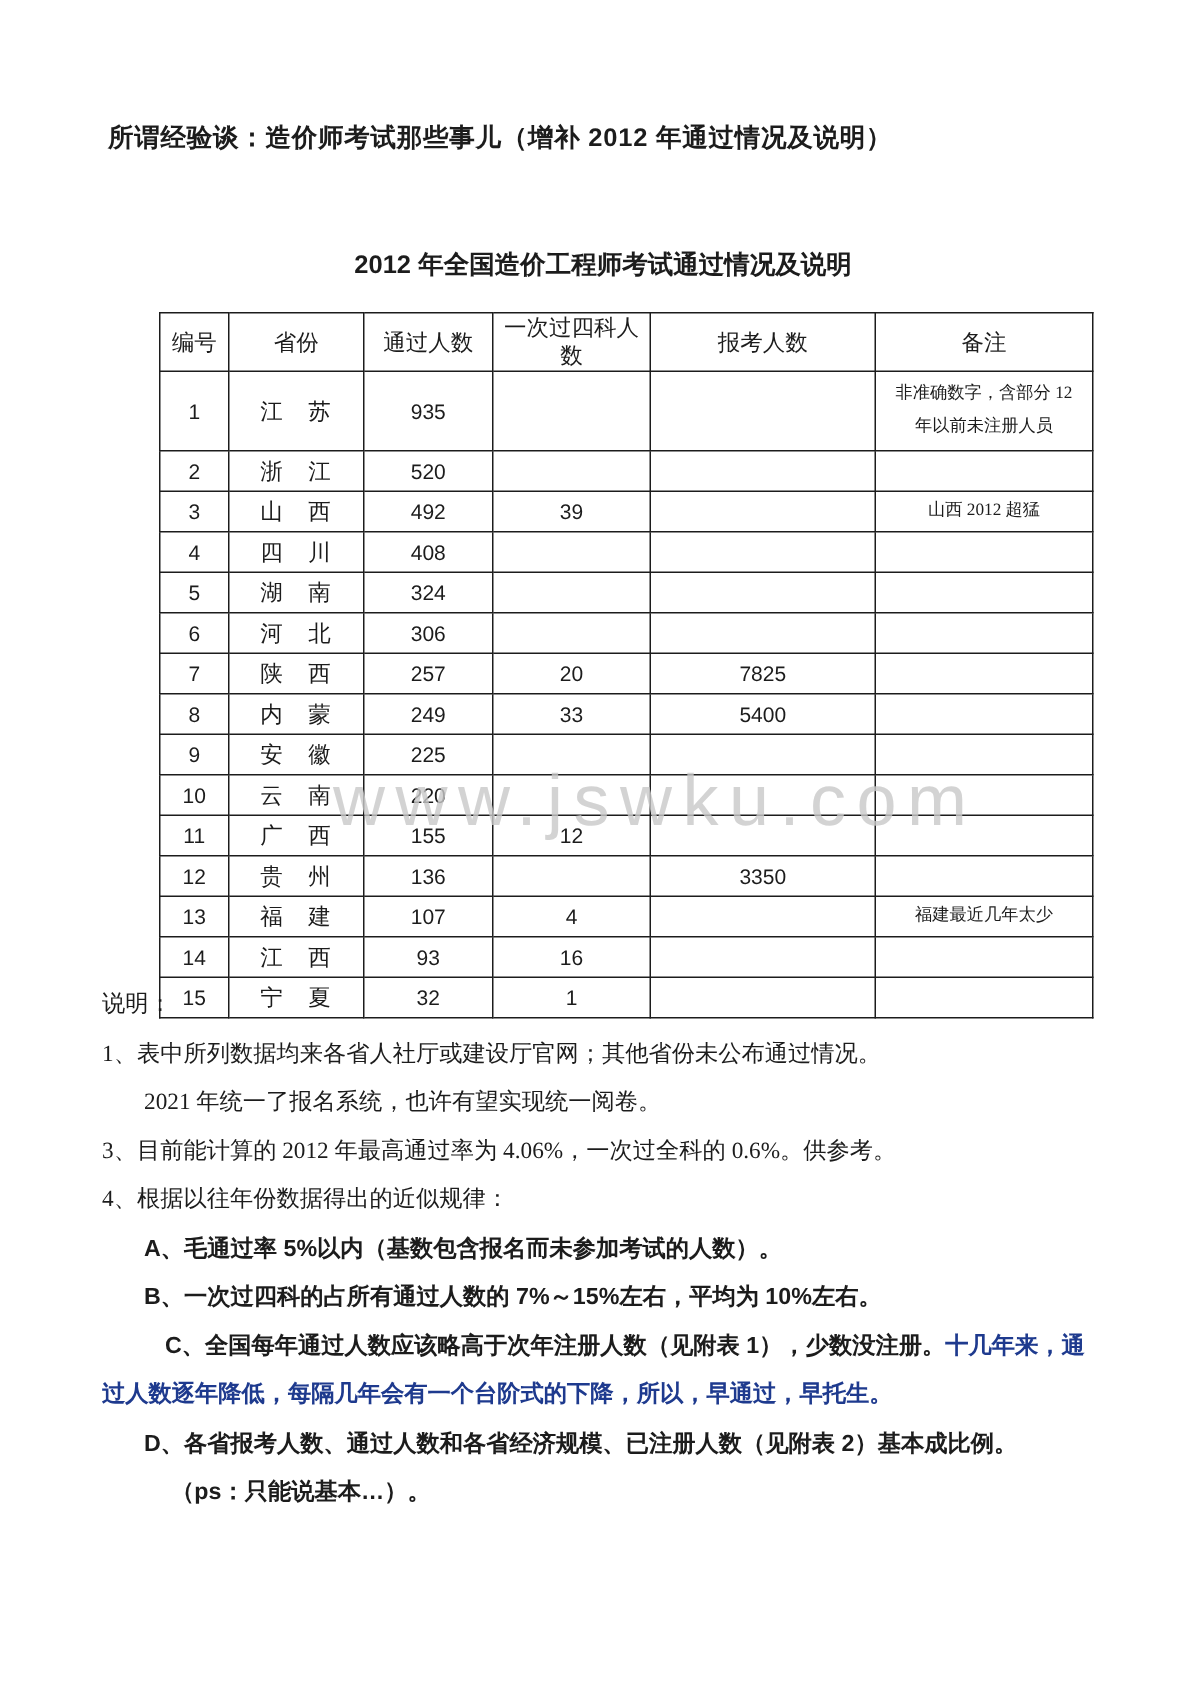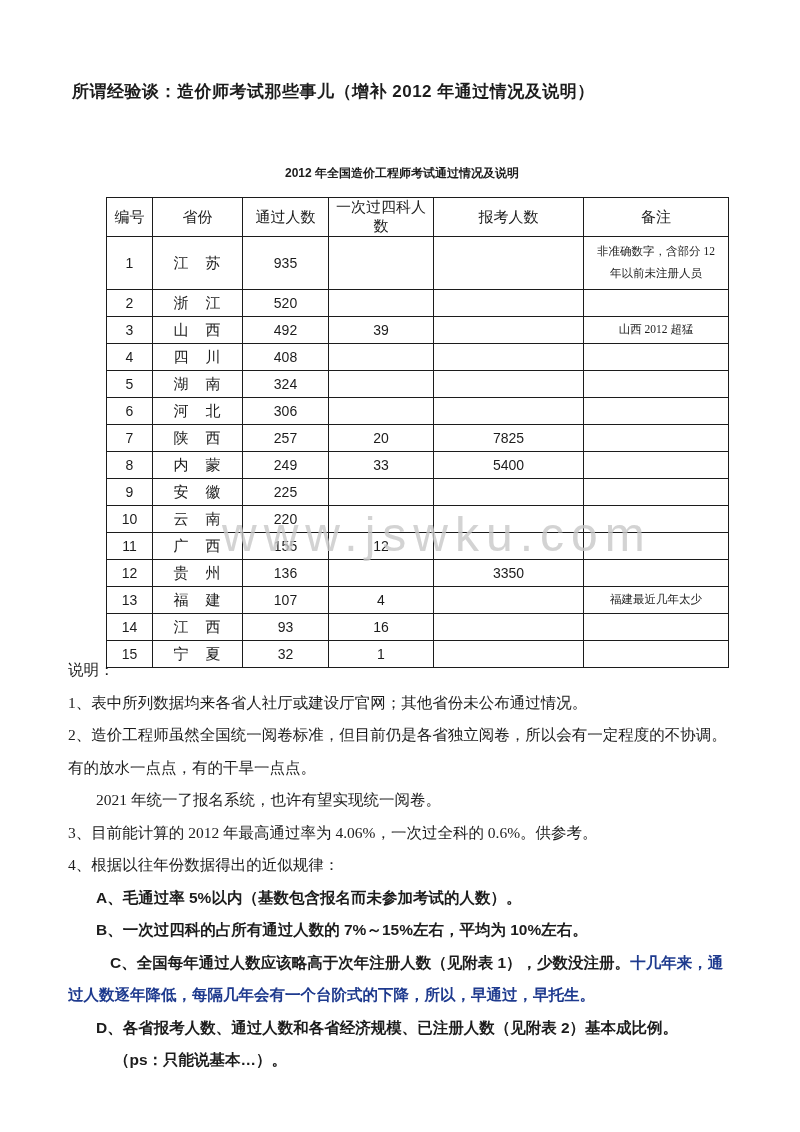--- a/index.html
+++ b/index.html
@@ -35,22 +35,22 @@
   .table-section {
     position: absolute;
     left: 106px;
     top: 165px;
     width: 592px;
   }
   .table-title {
     text-align: center;
     font-family: "Liberation Sans", sans-serif;
     font-weight: bold;
-    font-size: 12px;
-    margin-bottom: 15px;
+    font-size: 17px;
+    margin-bottom: 20px;
     color: var(--text, #1c1c1c);
   }
   table.stats {
     border-collapse: collapse;
     width: 592px;
     table-layout: fixed;
     background: transparent;
     padding-left: 12px;
   }
   table.stats th, table.stats td {
@@ -273,21 +273,20 @@
         </tbody>
     </table>
 
     <div class="watermark">www.jswku.com</div>
   </div>
 
   <div class="notes">
     <div class="notes-label">说明：</div>
     <div id="notes-list">
         <p class="note-item ind-none"><span>1、表中所列数据均来各省人社厅或建设厅官网；其他省份未公布通过情况。</span></p>
-        <p class="note-item ind-none"><span>2、造价工程师虽然全国统一阅卷标准，但目前仍是各省独立阅卷，所以会有一定程度的不协调。有的放水一点点，有的干旱一点点。</span></p>
         <p class="note-item ind-one"><span>2021 年统一了报名系统，也许有望实现统一阅卷。</span></p>
         <p class="note-item ind-none"><span>3、目前能计算的 2012 年最高通过率为 4.06%，一次过全科的 0.6%。供参考。</span></p>
         <p class="note-item ind-none"><span>4、根据以往年份数据得出的近似规律：</span></p>
         <p class="note-item ind-one bold"><span>A、毛通过率 5%以内（基数包含报名而未参加考试的人数）。</span></p>
         <p class="note-item ind-one bold"><span>B、一次过四科的占所有通过人数的 7%～15%左右，平均为 10%左右。</span></p>
         <p class="note-item ind-first-line bold"><span>C、全国每年通过人数应该略高于次年注册人数（见附表 1），少数没注册。</span><span class="accent">十几年来，通过人数逐年降低，每隔几年会有一个台阶式的下降，所以，早通过，早托生。</span></p>
         <p class="note-item ind-one bold"><span>D、各省报考人数、通过人数和各省经济规模、已注册人数（见附表 2）基本成比例。</span></p>
         <p class="note-item ind-two bold"><span>（ps：只能说基本…）。</span></p>
       </div>
   </div>

